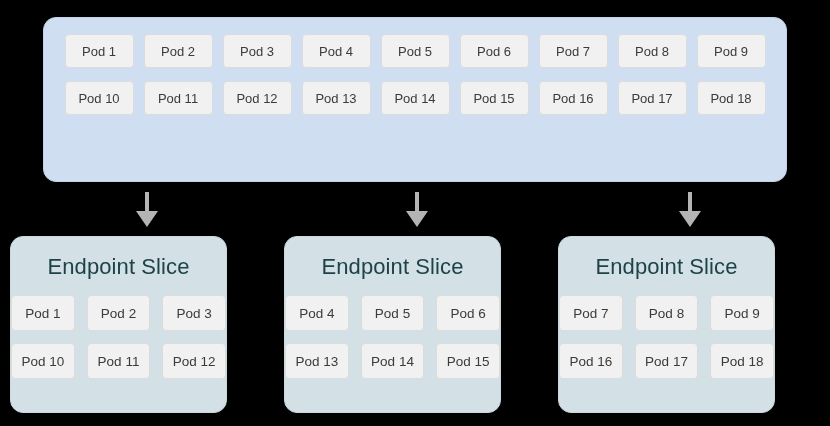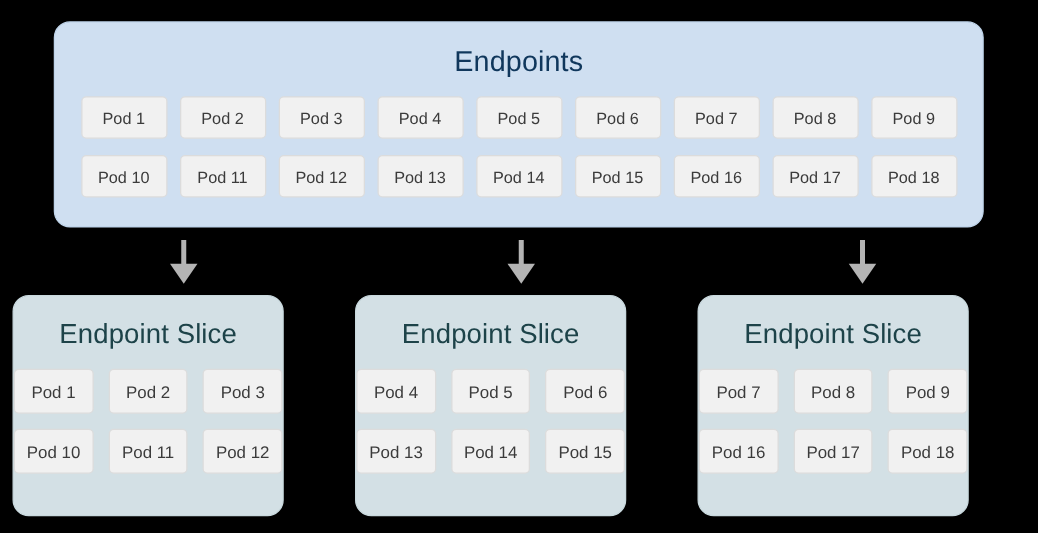--- a/index.html
+++ b/index.html
@@ -125,21 +125,20 @@
     justify-content: center;
     gap: 12px;
     margin-top: 17px;
   }
   .slice-row.second { margin-top: 12px; }
 </style>
 </head>
 <body>
 
 <div id="endpoints-panel">
-  <div id="endpoints-title">Endpoints</div>
 
   <div class="endpoints-row first">
     <div class="pod big">Pod 1</div>
     <div class="pod big">Pod 2</div>
     <div class="pod big">Pod 3</div>
     <div class="pod big">Pod 4</div>
     <div class="pod big">Pod 5</div>
     <div class="pod big">Pod 6</div>
     <div class="pod big">Pod 7</div>
     <div class="pod big">Pod 8</div>

